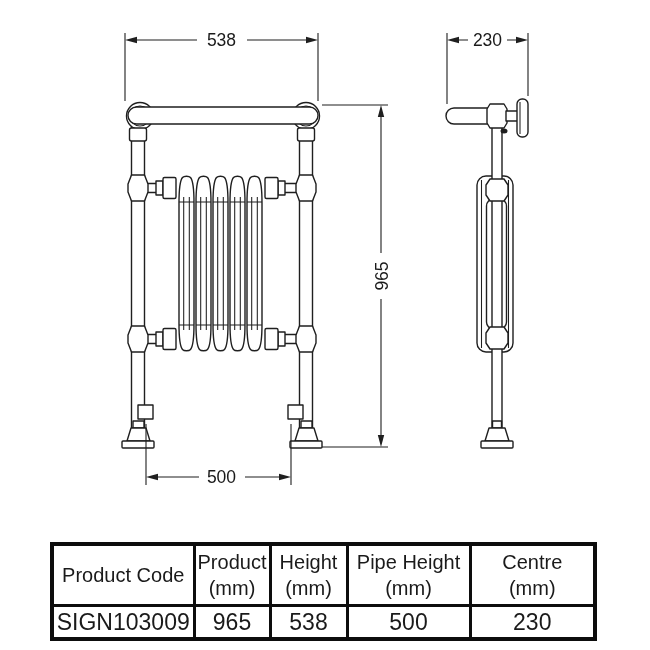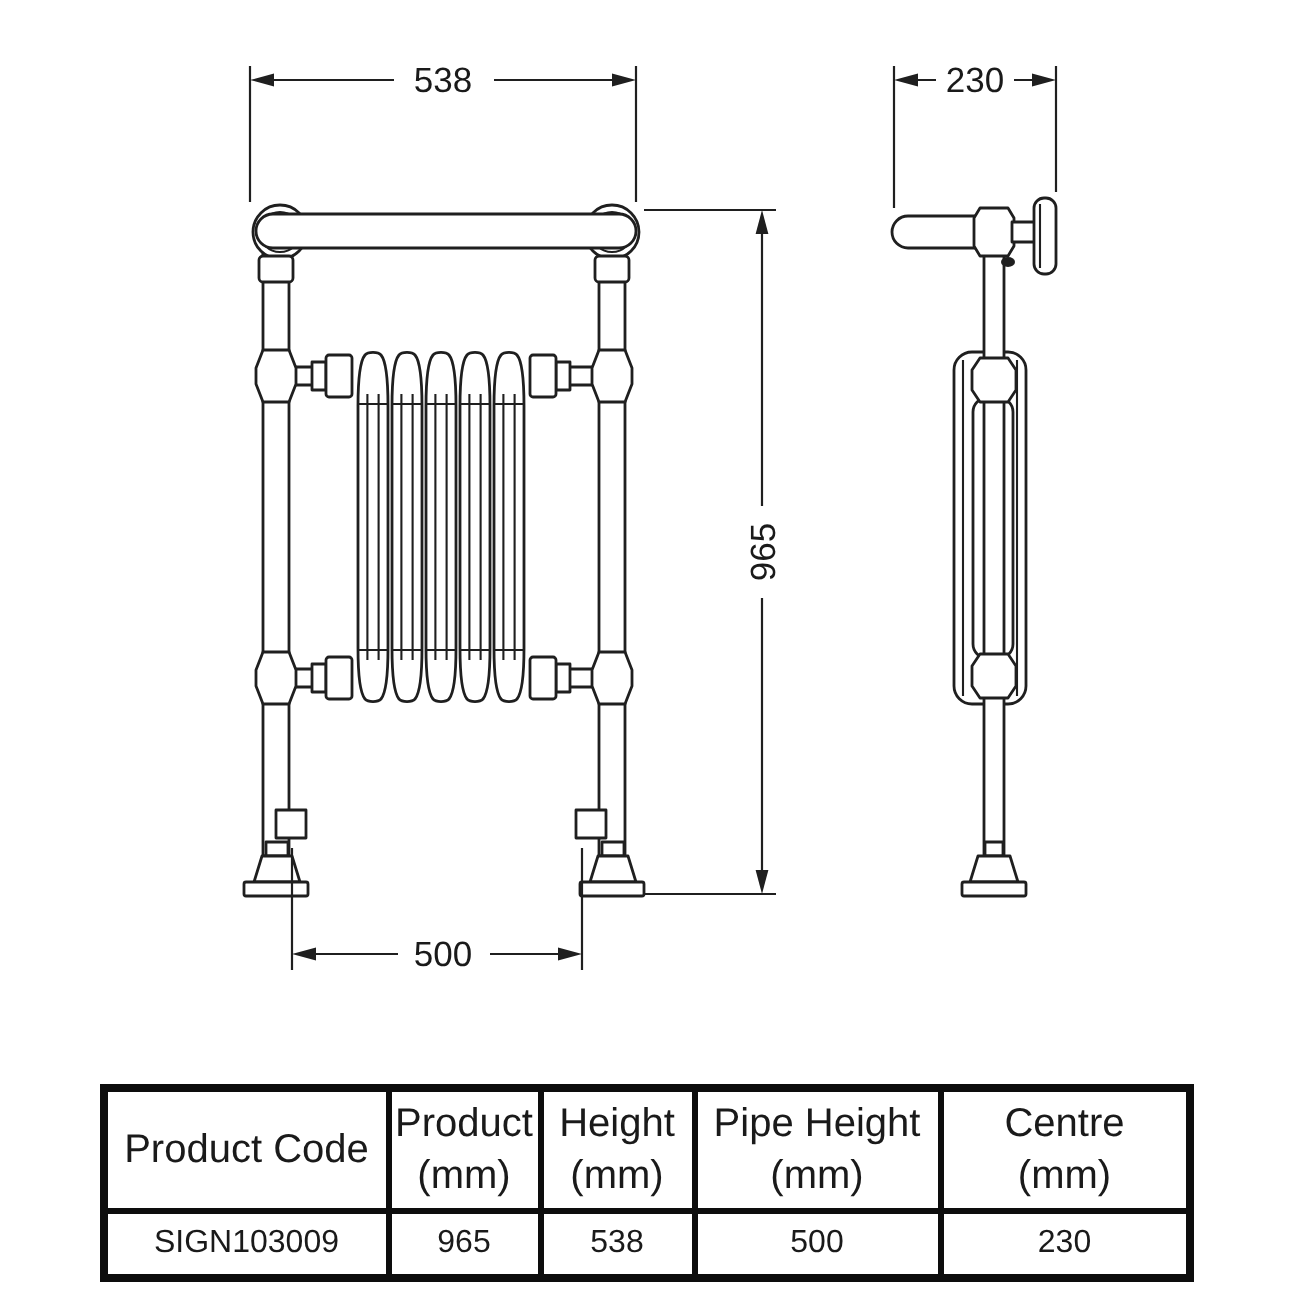--- a/index.html
+++ b/index.html
@@ -26,21 +26,21 @@
     border:4px solid var(--border,#0d0d0d);
     font-family:Liberation Sans, sans-serif;
     color:var(--text,#1a1a1a);
   }
   table.spec th,table.spec td{
     border:3px solid var(--border,#0d0d0d);
     text-align:center;vertical-align:middle;
     font-weight:400;padding:0;
   }
   table.spec th{height:58px;font-size:20px;line-height:26px;}
-  table.spec td{height:30px;font-size:16px;}
+  table.spec td{height:30px;font-size:23px;}
   .hu:empty{display:none;}
 </style>
 </head>
 <body>
 
 <div class="canvas">
 
   <svg width="650" height="540" viewBox="0 0 650 540">
 
     <g>

